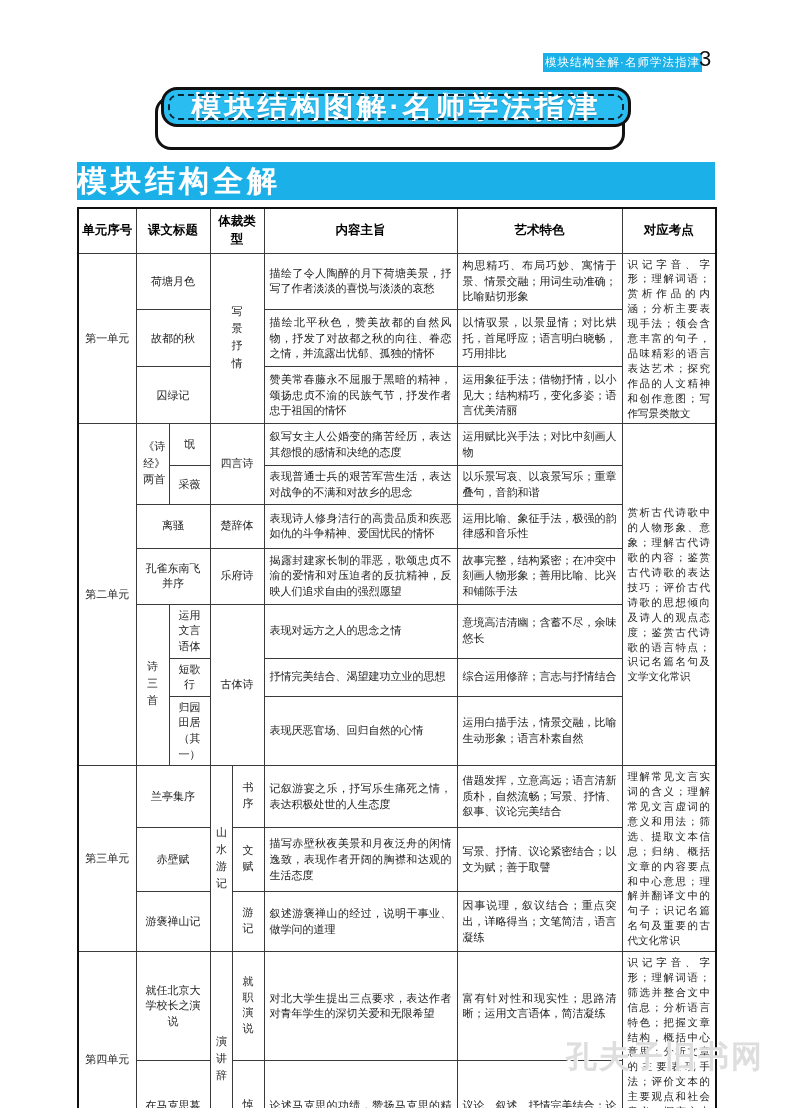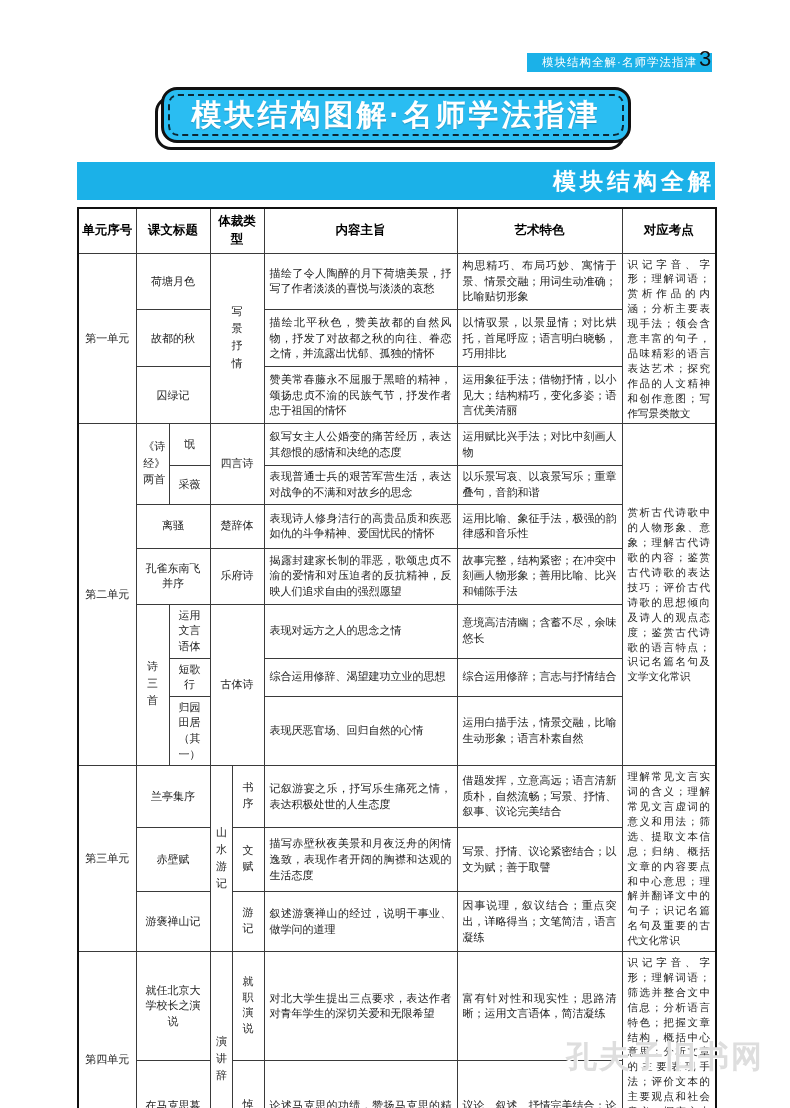--- a/index.html
+++ b/index.html
@@ -4,50 +4,50 @@
 <style>
   :root { --accent:#1bb1e8; --titleblue:#2abdf2; --ink:#1a1a1a; --grid:#3a3a3a; }
   * { box-sizing:border-box; }
   html,body { margin:0; padding:0; }
   body {
     width:790px; height:1108px; position:relative; background:#ffffff;
     font-family:"Liberation Sans", sans-serif; color:var(--ink);
   }
   
   .running-badge {
-    position:absolute; top:53px; left:527px; width:185px; height:19px;
+    position:absolute; top:53px; left:543px; width:159px; height:19px;
     background:var(--accent); color:#fff; font-size:11.5px; letter-spacing:1px;
     display:flex; align-items:center; justify-content:center; white-space:nowrap;
   }
   .page-number {
     position:absolute; top:46px; left:699px; font-size:22px; color:#111;
     font-family:"Liberation Sans", sans-serif;
   }
   
   .title-shadow {
     position:absolute; top:96px; left:155px; width:470px; height:54px;
     background:#fff; border:3px solid #111; border-radius:16px; z-index:1;
   }
   .title-box {
-    position:absolute; top:87px; left:161px; width:470px; height:56px;
+    position:absolute; top:87px; left:161px; width:470px; height:40px;
     background:var(--titleblue); border:3px solid #111; border-radius:16px;
     display:flex; align-items:center; justify-content:center; z-index:2;
   }
   .title-box::before {
     content:""; position:absolute; inset:4px; border:2px dashed #0c2733; border-radius:10px;
   }
   .title-text {
     color:#fff; font-size:30px; font-weight:bold; letter-spacing:3px;
     text-shadow:0 1px 1px rgba(0,40,60,.25); white-space:nowrap;
   }
   
   .section-banner {
     position:absolute; top:162px; left:77px; width:638px; height:38px;
-    background:var(--accent); color:#fff; font-size:23px; font-weight:bold;
-    letter-spacing:4px; display:flex; align-items:center; justify-content:flex-end;
+    background:var(--accent); color:#fff; font-size:30px; font-weight:bold;
+    letter-spacing:4px; display:flex; align-items:center; justify-content:flex-start;
   }
   
   table.structure {
     position:absolute; top:207px; left:77px; width:638px;
     border-collapse:collapse; table-layout:fixed;
     font-family:"DejaVu Serif", serif; font-size:11px; color:#1c1c1c;
   }
   table.structure { border:2px solid #111; }
   table.structure th, table.structure td {
     border:1px solid var(--grid); padding:3px 5px; vertical-align:middle;
@@ -161,21 +161,21 @@
   </tr>
   <tr>
     <td class="c narrow" rowspan="3"><span class="vert">诗三首</span></td>
     <td class="c">运用文言语体</td>
     <td class="c" colspan="2" rowspan="3">古体诗</td>
     <td class="j" style="height:38px">表现对远方之人的思念之情</td>
     <td class="j">意境高洁清幽；含蓄不尽，余味悠长</td>
   </tr>
   <tr>
     <td class="c">短歌行</td>
-    <td class="j" style="height:30px">综合运用修辞、渴望建功立业的思想</td>
+    <td class="j" style="height:30px">抒情完美结合、渴望建功立业的思想</td>
     <td class="j">综合运用修辞；言志与抒情结合</td>
   </tr>
   <tr>
     <td class="c">归园田居（其一）</td>
     <td class="j" style="height:36px">表现厌恶官场、回归自然的心情</td>
     <td class="j">运用白描手法，情景交融，比喻生动形象；语言朴素自然</td>
   </tr>
 
   <tr>
     <td class="c" rowspan="3">第三单元</td>

